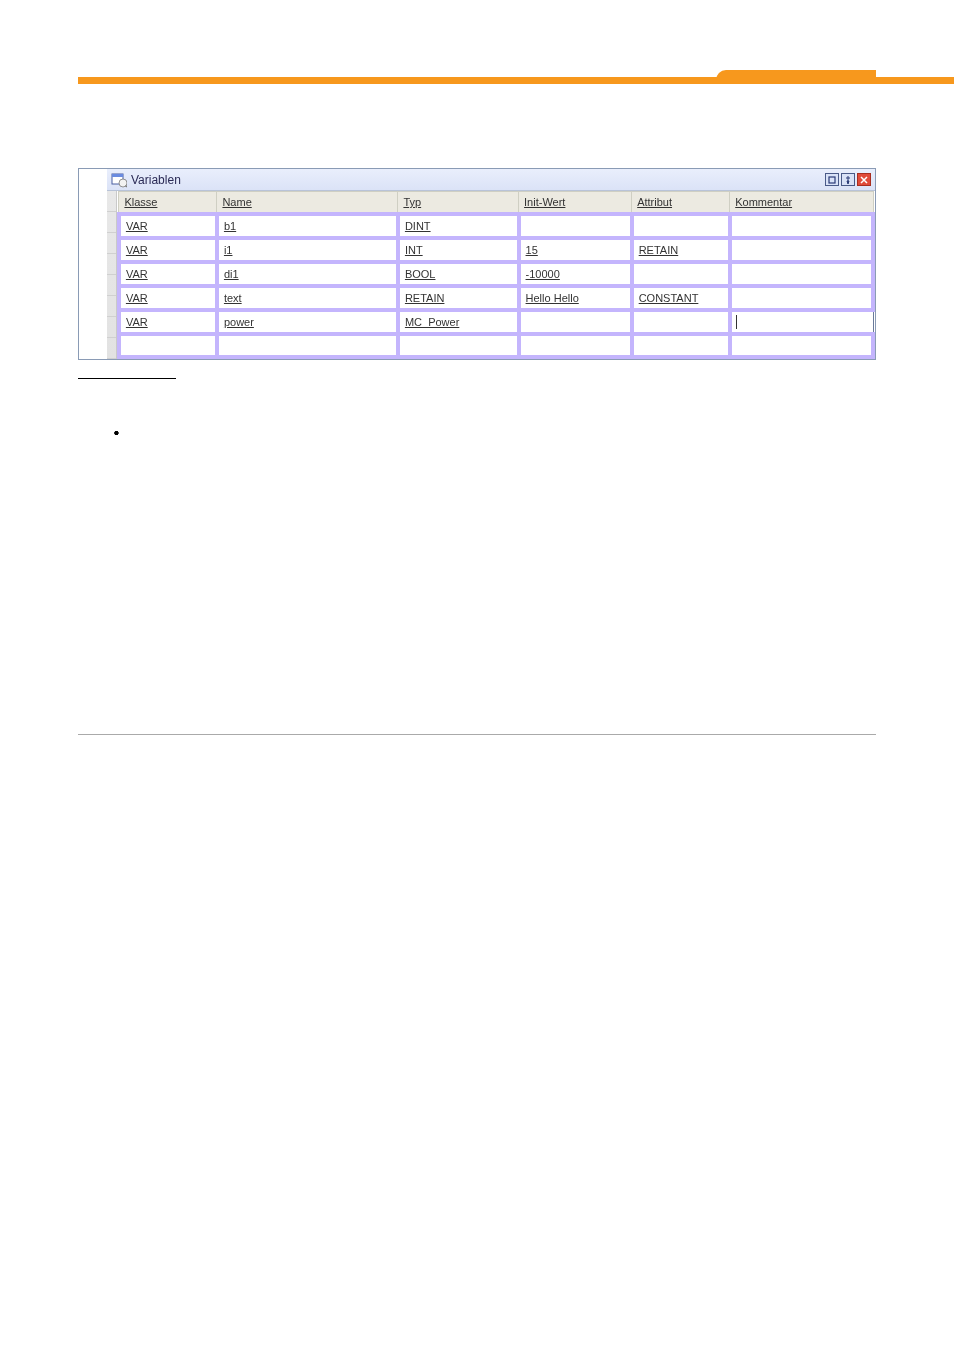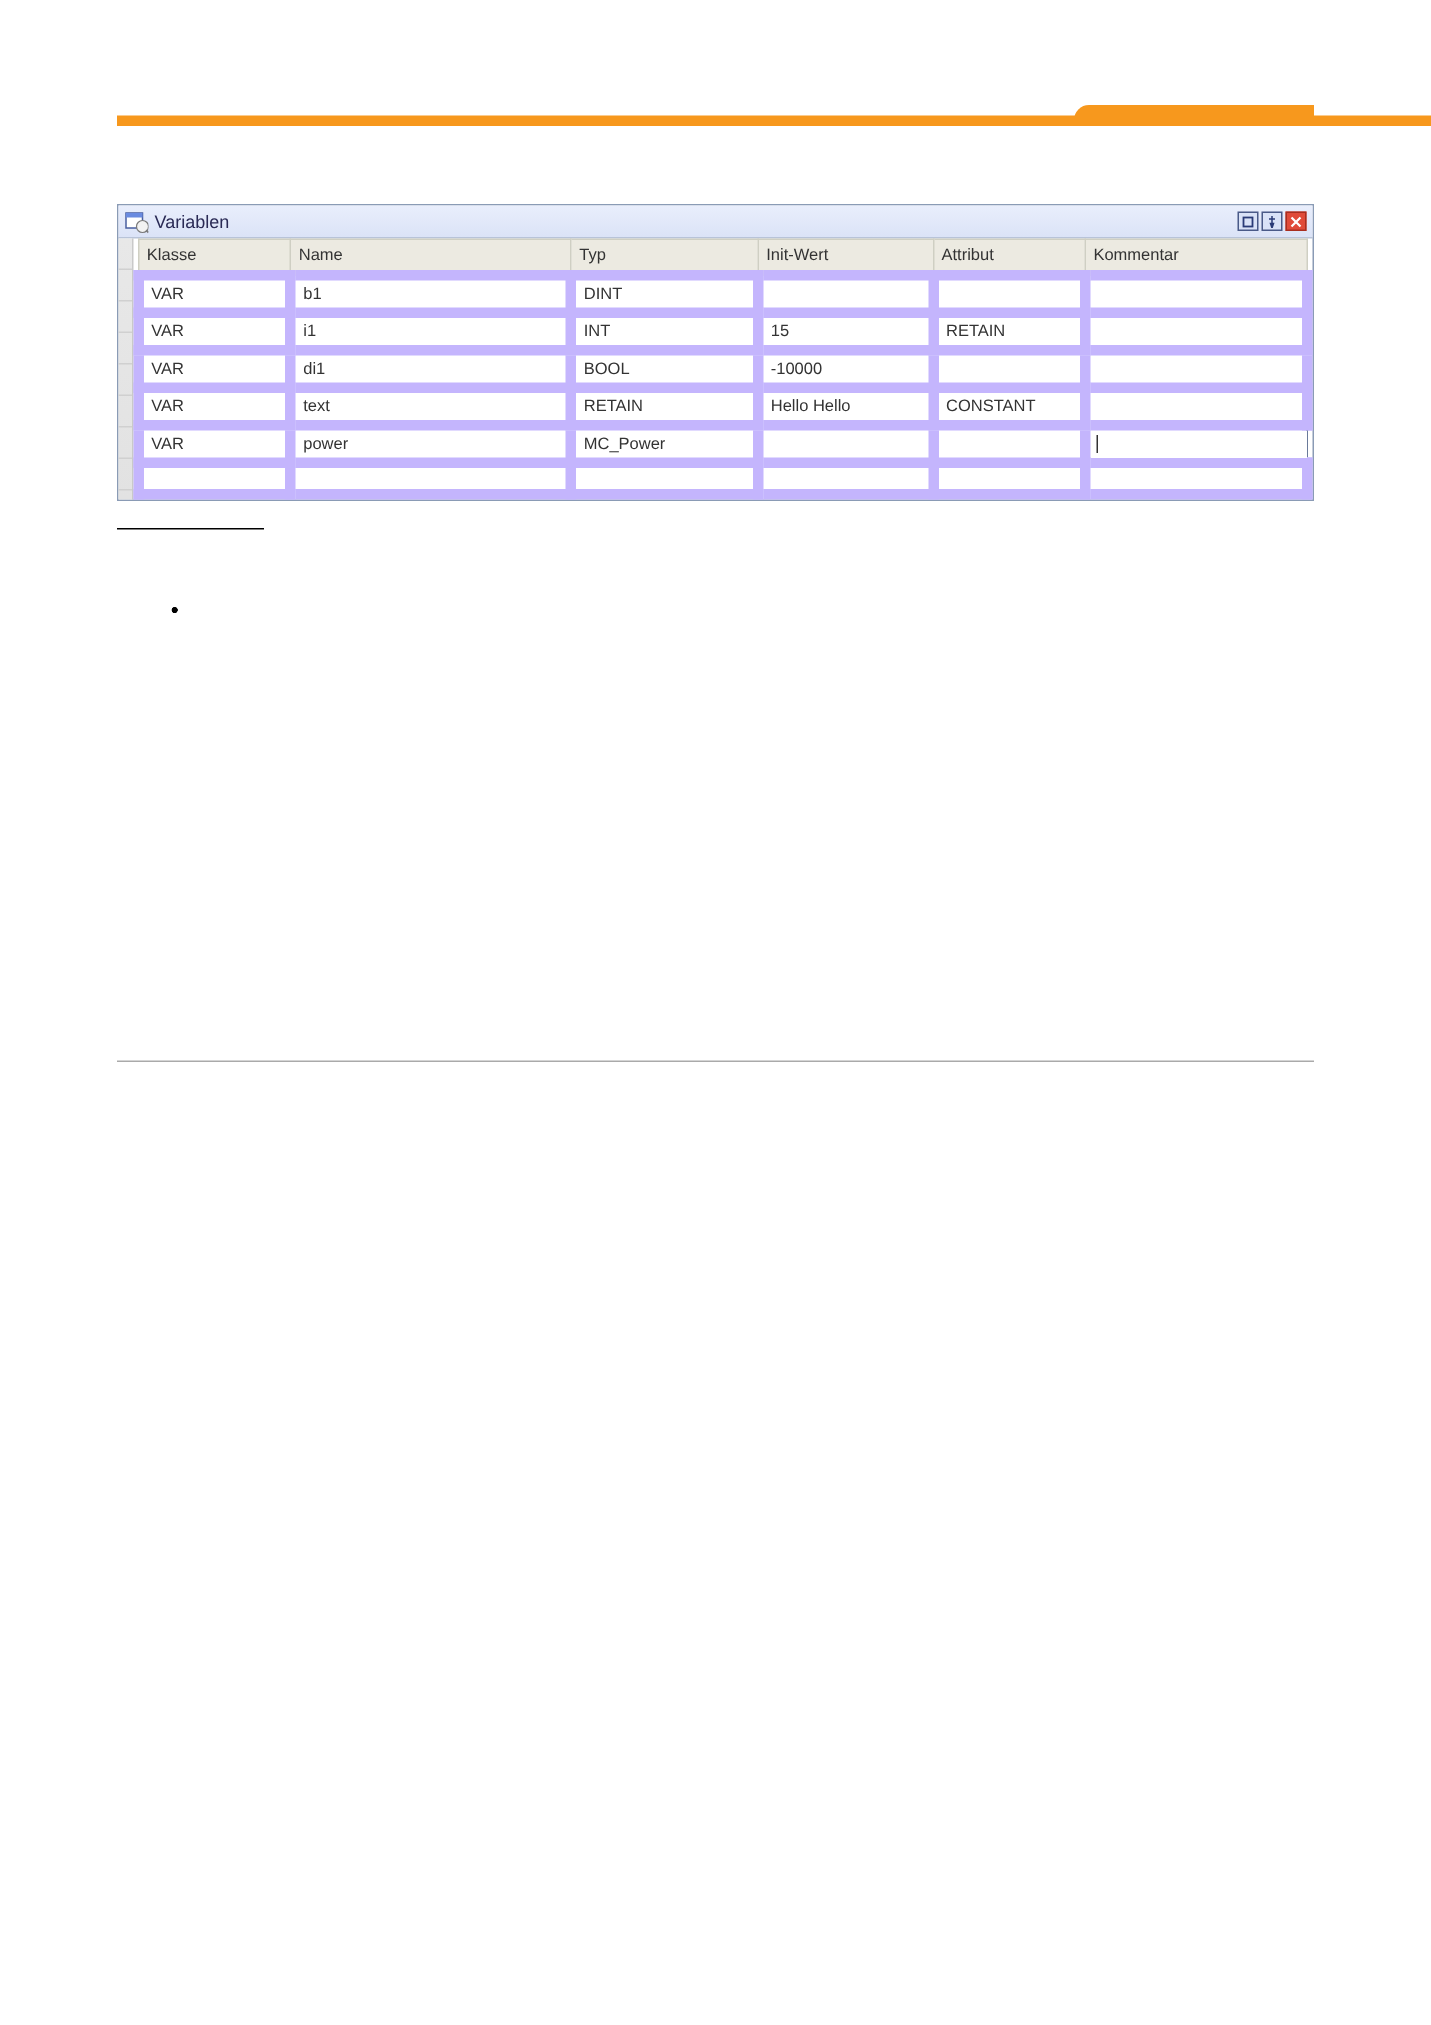--- a/index.html
+++ b/index.html
@@ -1,35 +1,35 @@
 <!DOCTYPE html>
 <html><head>
   <meta charset="utf-8">
   <style>
     * { box-sizing: border-box; margin: 0; padding: 0; }
     body { font-family: Arial, sans-serif; font-size: 12px; color: #333; background: #fff; width: 954px; }
     .orange-bar-wrap { position: relative; height: 14px; margin-top: 70px; }
     .orange-bar-left { position: absolute; left: 78px; right: 0; top: 7px; height: 7px; background: #f7981d; }
     .orange-bar-right { position: absolute; right: 78px; width: 160px; top: 0; height: 14px; background: #f7981d; border-top-left-radius: 10px; }
     .content { margin: 0 78px; }
-    .window { margin-top: 52px; border: 1px solid #8a9bb5; background: #fff; }
+    .window { margin-top: 84px; border: 1px solid #8a9bb5; background: #fff; padding-left: 28px; }
     .titlebar { background: linear-gradient(#e9eefc, #dbe3f7); border-bottom: 1px solid #b8c3d8; height: 22px; display: flex; align-items: center; padding: 0 4px; }
     .titlebar .icon-box { width: 16px; height: 16px; margin-right: 4px; position: relative; }
     .titlebar .title { font-size: 12px; color: #2a2a55; }
     .titlebar .spacer { flex: 1; }
     .winbtn { width: 14px; height: 13px; margin-left: 2px; border: 1px solid #4a5a88; display: flex; align-items: center; justify-content: center; font-size: 9px; font-weight: bold; cursor: pointer; }
     .winbtn.min { background: #d9e2f7; color: #2a3b77; }
     .winbtn.pin { background: #d9e2f7; color: #2a3b77; }
     .winbtn.close { background: #e04b3a; color: #fff; border-color: #a82e20; }
     .table-wrap { display: flex; }
     .gutter { width: 10px; background: linear-gradient(#e8e8e8, #e2e2e2); border-right: 1px solid #c9c9c9; display: flex; flex-direction: column; }
     .gutter div { height: 21px; border-bottom: 1px solid #d0d0d0; }
-    table { border-collapse: collapse; width: 100%; table-layout: fixed; }
+    table { border-collapse: collapse; width: 100%; table-layout: fixed; text-decoration: underline; }
     th { background: #eceae1; font-weight: normal; text-align: left; font-size: 11px; color: #333; padding: 4px 5px; border: 1px solid #cfcfc3; height: 21px; }
-    td { font-size: 11px; color: #333; padding: 3px 5px; border: 7px solid #c4b5fd; height: 21px; background: #fff; vertical-align: middle; }
+    td { font-size: 11px; color: #333; padding: 3px 5px; border: 4px solid #c4b5fd; height: 21px; background: #fff; vertical-align: middle; }
     .edit-cell { border: 1px solid #6a7a9a; background: #fff; position: relative; }
     .edit-cell::before { content: ""; position: absolute; left: 4px; top: 3px; bottom: 3px; width: 1px; background: #333; }
     .caption { margin-top: 18px; text-align: center; font-size: 11px; border-top: 1px solid #000; display: inline-block; padding-top: 2px; }
     .body-text { margin-top: 28px; font-size: 12px; line-height: 1.7; }
     ul.dash { list-style: none; margin: 12px 0 20px 36px; }
     ul.dash li { position: relative; padding-left: 18px; margin-bottom: 8px; font-size: 12px; line-height: 1.6; color: #fff; }
     ul.dash li::before { content: "•"; position: absolute; left: 0; color: #000; font-size: 14px; }
     .footer-line { border-top: 1px solid #aaa; margin: 340px 78px 0 78px; padding-top: 8px; display: flex; justify-content: space-between; font-size: 10px; color: #888; }
     .col-klasse { width: 13%; }
     .col-name { width: 24%; }

